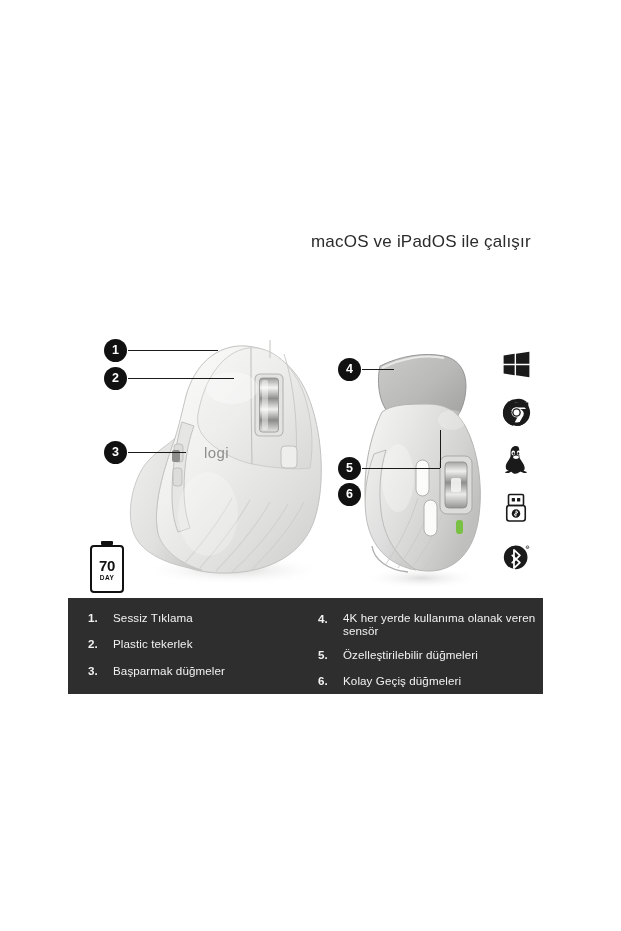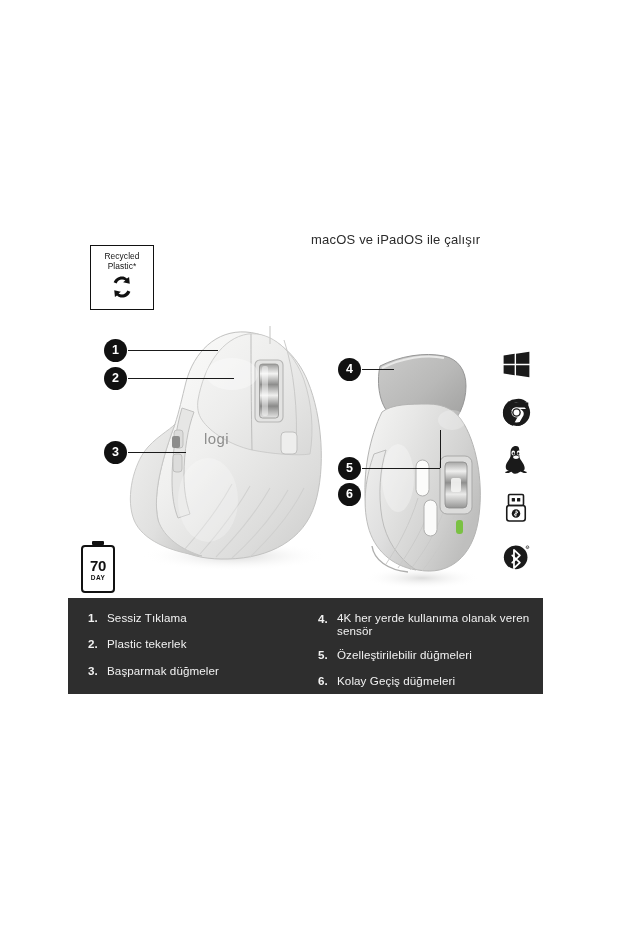--- a/index.html
+++ b/index.html
@@ -12,39 +12,39 @@
     overflow:hidden;
   }
   #canvas{position:relative;width:621px;height:931px;background:#fff;}
 
   
   .abs{position:absolute;}
 
   
   #os-caption{
     left:311px;top:232px;
-    font-size:13px;color:#2b2b2b;letter-spacing:.2px;
+    font-size:17px;color:#2b2b2b;letter-spacing:.2px;
     white-space:nowrap;
   }
 
   
   #recycled-badge{
     left:90px;top:245px;width:64px;height:65px;
     border:1.4px solid #111;background:#fff;
     display:flex;flex-direction:column;align-items:center;justify-content:center;
     box-sizing:border-box;
   }
   #recycled-badge .rb-line{
     font-size:8.4px;line-height:10px;color:#111;font-weight:400;text-align:center;
     letter-spacing:.1px;
   }
   #recycled-badge .rb-glyph{margin-top:3px;}
 
   
-  #battery-badge{left:81px;top:541px;width:34px;height:52px;}
+  #battery-badge{left:90px;top:541px;width:34px;height:52px;}
   #battery-badge .bb-cap{
     position:absolute;left:11px;top:0;width:12px;height:4px;background:#111;border-radius:1px;
   }
   #battery-badge .bb-body{
     position:absolute;left:0;top:4px;width:34px;height:48px;
     border:2.4px solid #111;border-radius:4px;box-sizing:border-box;background:#fff;
     display:flex;flex-direction:column;align-items:center;justify-content:center;
   }
   #battery-badge .bb-num{font-size:15px;font-weight:700;color:#111;line-height:15px;letter-spacing:-.3px;}
   #battery-badge .bb-unit{font-size:6.5px;font-weight:700;color:#111;letter-spacing:.4px;margin-top:1px;}
@@ -69,47 +69,35 @@
     padding:14px 0 0 0;
   }
   #legend .legend-col{position:absolute;top:13px;}
   #legend .legend-col.left{left:20px;width:230px;}
   #legend .legend-col.right{left:250px;width:225px;}
   #legend .legend-item{
     display:flex;align-items:flex-start;color:#f2f2f2;
     font-size:11.6px;line-height:13.4px;letter-spacing:.1px;margin-bottom:13px;
   }
   #legend .legend-item .li-num{width:19px;flex:0 0 19px;font-weight:700;}
-  #legend .legend-item .li-txt{flex:1 1 auto;}
+  #legend .legend-item .li-txt{flex:1 1 auto;margin-left:6px;}
   #legend .legend-col.right .legend-item.two-line{margin-bottom:10px;}
   #legend .legend-col.right .legend-item.two-line .li-num{padding-top:1px;}
 
   
-  #mouse-left{left:112px;top:304px;width:230px;height:270px;}
+  #mouse-left{left:112px;top:318px;width:230px;height:270px;}
   #mouse-right{left:352px;top:350px;width:140px;height:238px;}
 </style>
 </head>
 <body>
 
 <div id="canvas">
 
   <div class="abs" id="os-caption">macOS ve iPadOS ile çalışır</div>
 
-  <div class="abs" id="recycled-badge">
-    <div class="rb-line">Recycled</div>
-    <div class="rb-line">Plastic*</div>
-    <div class="rb-glyph">
-      <svg width="26" height="26" viewBox="0 0 64 64" aria-hidden="true">
-        <g fill="#111">
-          <path d="M32 6c-9.5 0-17.6 6.1-20.6 14.6l7.4 2.6C20.9 17.4 26 13.5 32 13.5c3.1 0 6 1 8.3 2.7l-5.6 3.9 16.4 4.2-1.7-16.9-5.2 3.6C40.8 7.6 36.6 6 32 6z"></path>
-          <path d="M32 58c9.5 0 17.6-6.1 20.6-14.6l-7.4-2.6C43.1 46.6 38 50.5 32 50.5c-3.1 0-6-1-8.3-2.7l5.6-3.9-16.4-4.2 1.7 16.9 5.2-3.6C23.2 56.4 27.4 58 32 58z"></path>
-        </g>
-      </svg>
-    </div>
-  </div>
 
   <div class="abs" id="battery-badge">
     <div class="bb-cap"></div>
     <div class="bb-body">
       <div class="bb-num">70</div>
       <div class="bb-unit">DAY</div>
     </div>
   </div>
 
   <div class="abs" id="os-icons">

